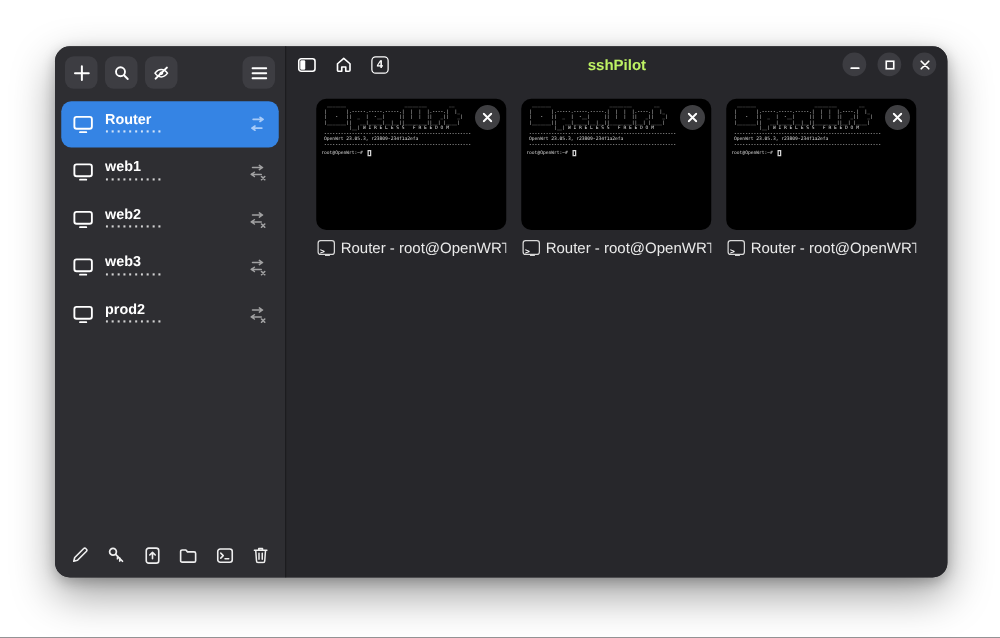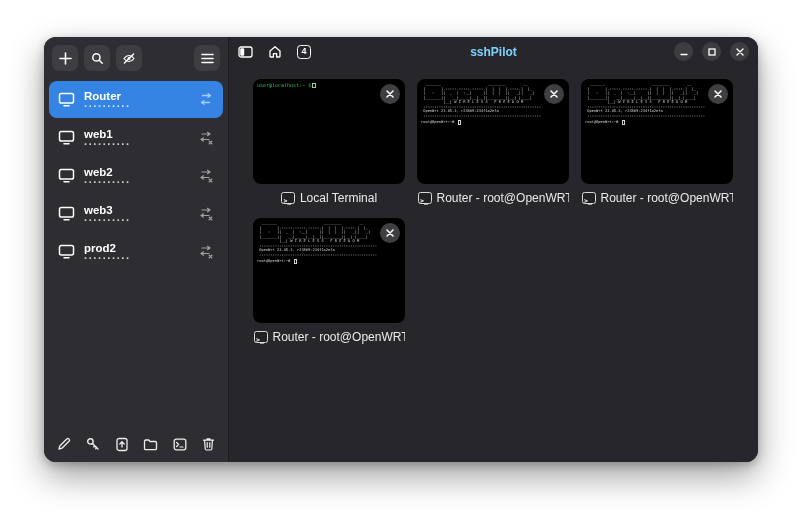--- a/index.html
+++ b/index.html
@@ -35,21 +35,21 @@
     position:absolute; left:0; right:0; bottom:0; height:36px;
     display:flex; align-items:center; justify-content:space-between; padding:0 13px;
   }
   .sb-bottom .bt { display:flex; align-items:center; justify-content:center; cursor:pointer; opacity:.92; }
   
   .main { flex:1; display:flex; flex-direction:column; background:#27272b; border-left:1px solid #1c1c1f; min-width:0; }
   .titlebar { height:29px; display:flex; align-items:center; padding:0 9px; position:relative; flex:none; }
   .tb-left { display:flex; align-items:center; gap:15px; }
   .tb-title {
     position:absolute; left:0; right:0; text-align:center; pointer-events:none;
-    color:#7dd3fc; font-size:12px; font-weight:600;
+    color:#bef264; font-size:12px; font-weight:600;
   }
   .win-controls { margin-left:auto; display:flex; gap:9px; z-index:2; }
   .win-btn {
     width:19px; height:19px; border-radius:50%; background:#3c3c41;
     display:flex; align-items:center; justify-content:center; cursor:pointer;
   }
   .subheader { height:27px; display:flex; align-items:center; padding:0 10px; position:relative; flex:none; }
   .sub-title {
     position:absolute; left:0; right:0; text-align:center; pointer-events:none;
     color:#ffffff; font-size:11.5px; font-weight:bold;
@@ -320,36 +320,20 @@
                 <path d="M1 1l6 6M7 1L1 7" stroke="#fff" stroke-width="1.4" stroke-linecap="round"></path>
               </svg>
             </span>
           </div>
       </div>
     </div>
 
 
     <div class="tabs-grid">
 
-      <div class="tab-card">
-        <div class="preview">
-          <div class="prompt-local mono"><span>user@localhost:~ $</span><span class="cursor-hollow"></span></div>
-          <div class="close-btn">
-              <span>
-                <svg width="8" height="8" viewBox="0 0 8 8">
-                  <path d="M1 1l6 6M7 1L1 7" stroke="#fff" stroke-width="1.5" stroke-linecap="round"></path>
-                </svg>
-              </span>
-            </div>
-        </div>
-        <div class="tab-label">
-          <span class="term-ico"></span>
-          <span class="txt">Local Terminal</span>
-        </div>
-      </div>
 
       <div class="tab-card">
         <div class="preview">
           <pre class="wrt-banner">  _______                     ________        __
  |       |.-----.-----.-----.|  |  |  |.----.|  |_
  |   -   ||  _  |  -__|     ||  |  |  ||   _||   _|
  |_______||   __|_____|__|__||________||__| |____|
           |__| W I R E L E S S   F R E E D O M
  -----------------------------------------------------
  OpenWrt 23.05.3, r23809-234f1a2efa

